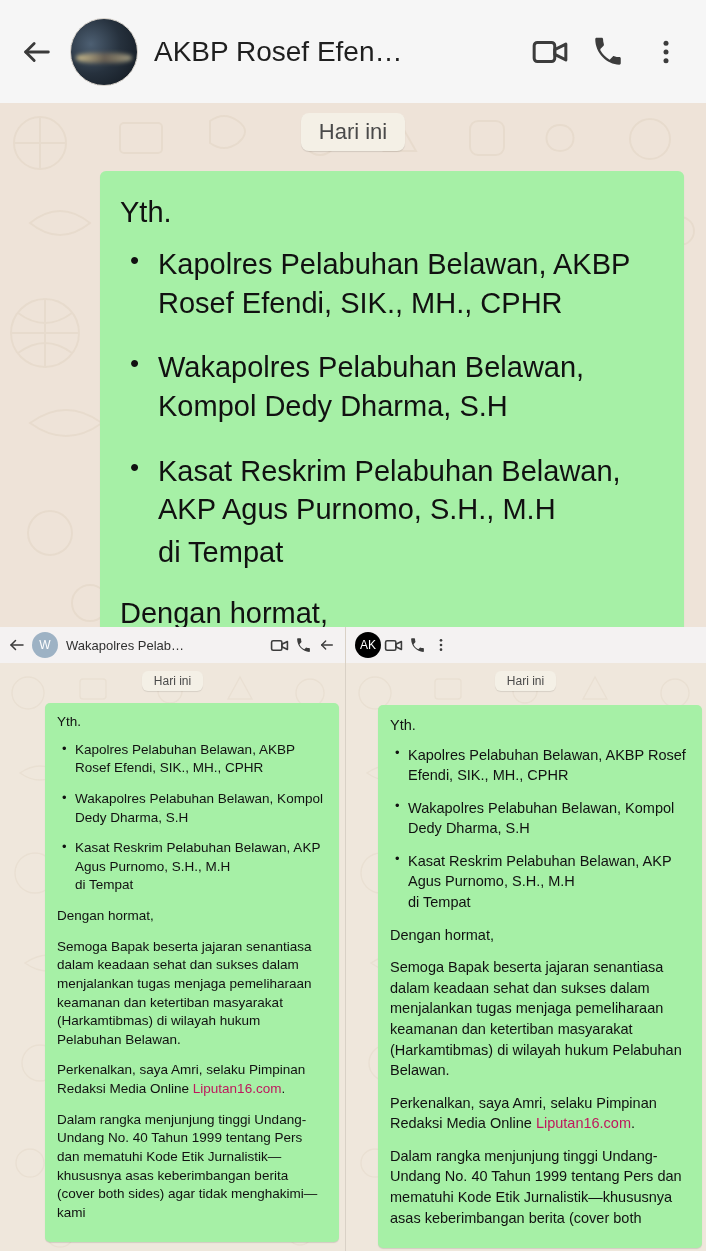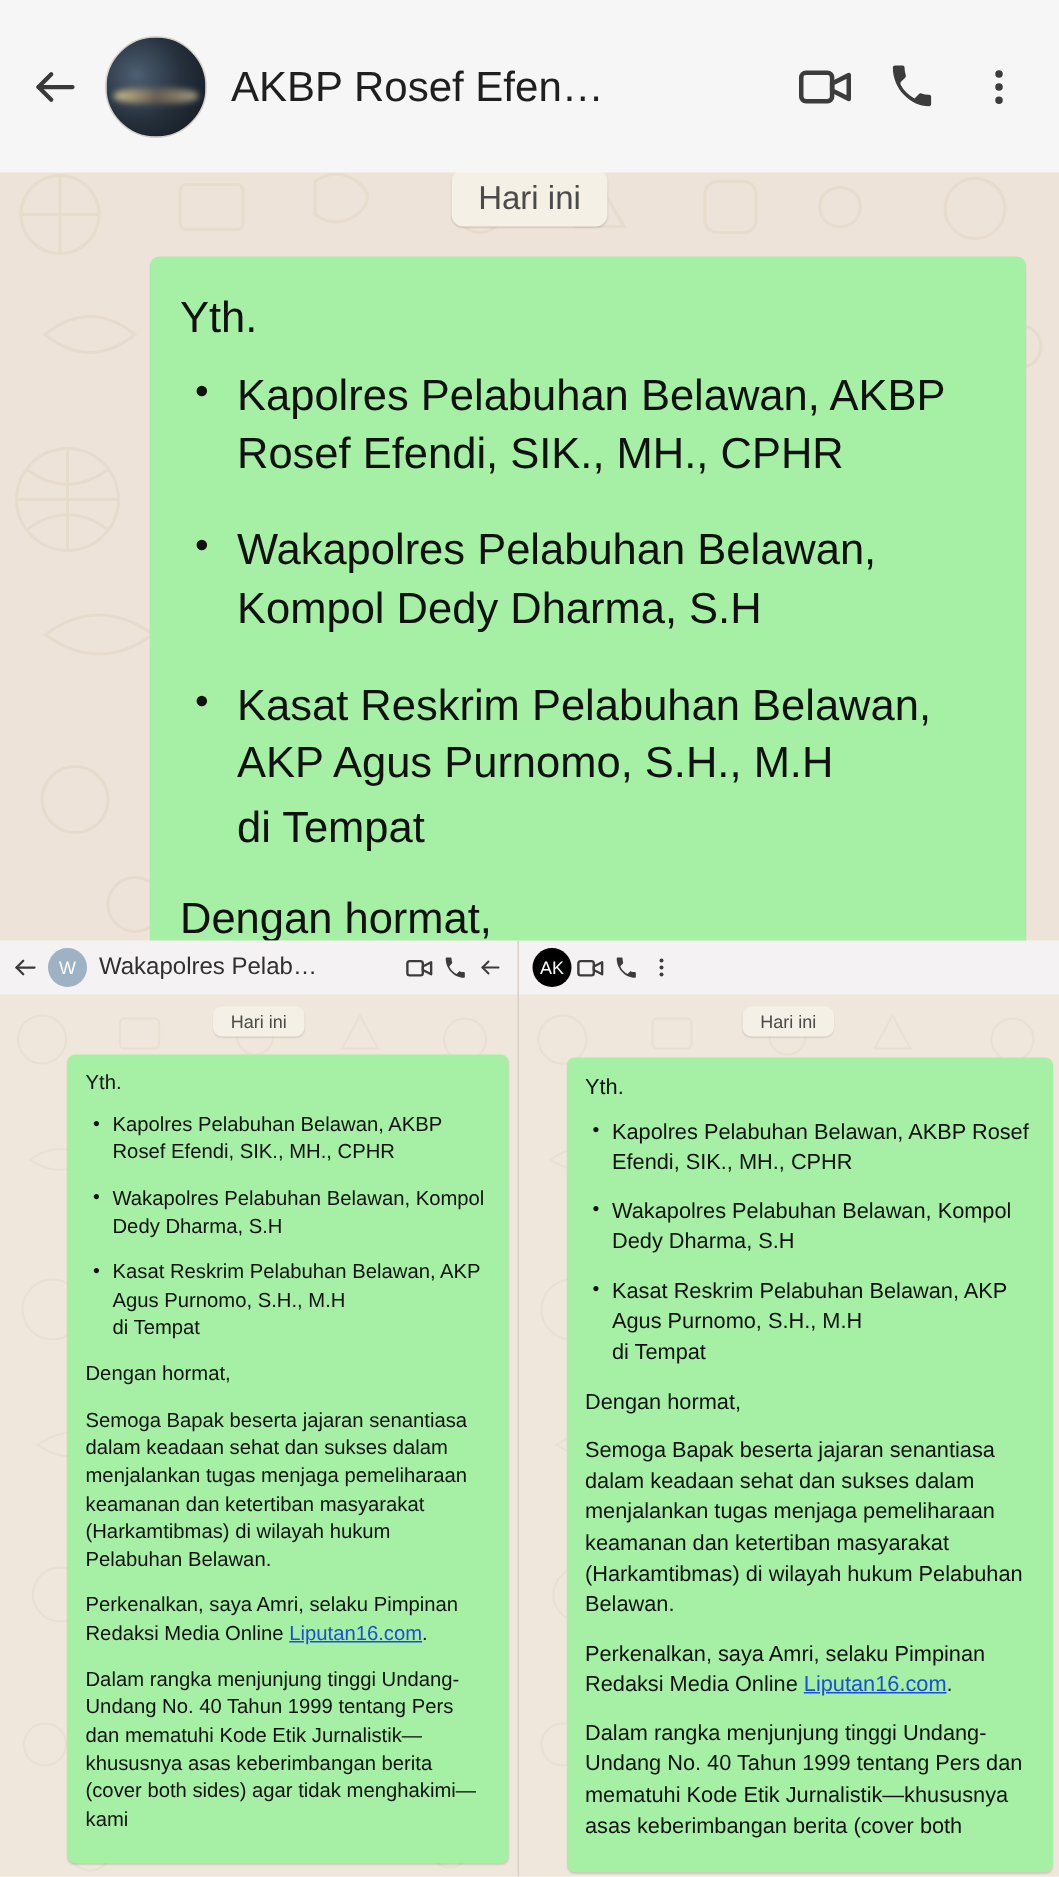--- a/index.html
+++ b/index.html
@@ -24,21 +24,21 @@
   
   .panel-top {
     position: absolute;
     left: 0; top: 0;
     width: 706px;
     height: 627px;
     overflow: hidden;
     background: #ece5dd;
   }
   .wa-header {
-    height: 115px;
+    height: 103px;
     background: #f6f6f6;
     display: flex;
     align-items: center;
     padding: 16px 14px;
     box-sizing: border-box;
     position: relative;
     z-index: 5;
   }
   .back-arrow {
     width: 46px;
@@ -212,21 +212,21 @@
     display: flex;
     align-items: center;
     justify-content: center;
     font-size: 12px;
     color: #fff;
   }
   .av-w { background: #9db2c4; }
   .av-ak { background: #000000; }
   .sub-title {
     flex: 1 1 auto;
-    font-size: 16px;
+    font-size: 13px;
     color: #303030;
     margin-left: 8px;
     white-space: nowrap;
     overflow: hidden;
     text-overflow: ellipsis;
   }
   .sub-icon {
     width: 24px;
     height: 24px;
     display: flex;
@@ -289,22 +289,21 @@
     position: absolute;
     left: 5px;
     top: -1px;
     font-size: 13px;
   }
   .bubble-small p {
     margin: 12px 0 0 0;
   }
   .bubble-small .tempat { display: block; }
   .link {
-    color: #1d4ed8;
-    text-decoration: underline;
+    color: #be185d;
   }
   .bubble-small .para-last {
     margin-bottom: 6px;
   }
   svg { display: block; }
 </style>
 </head>
 <body>
 
 <div class="screen">

